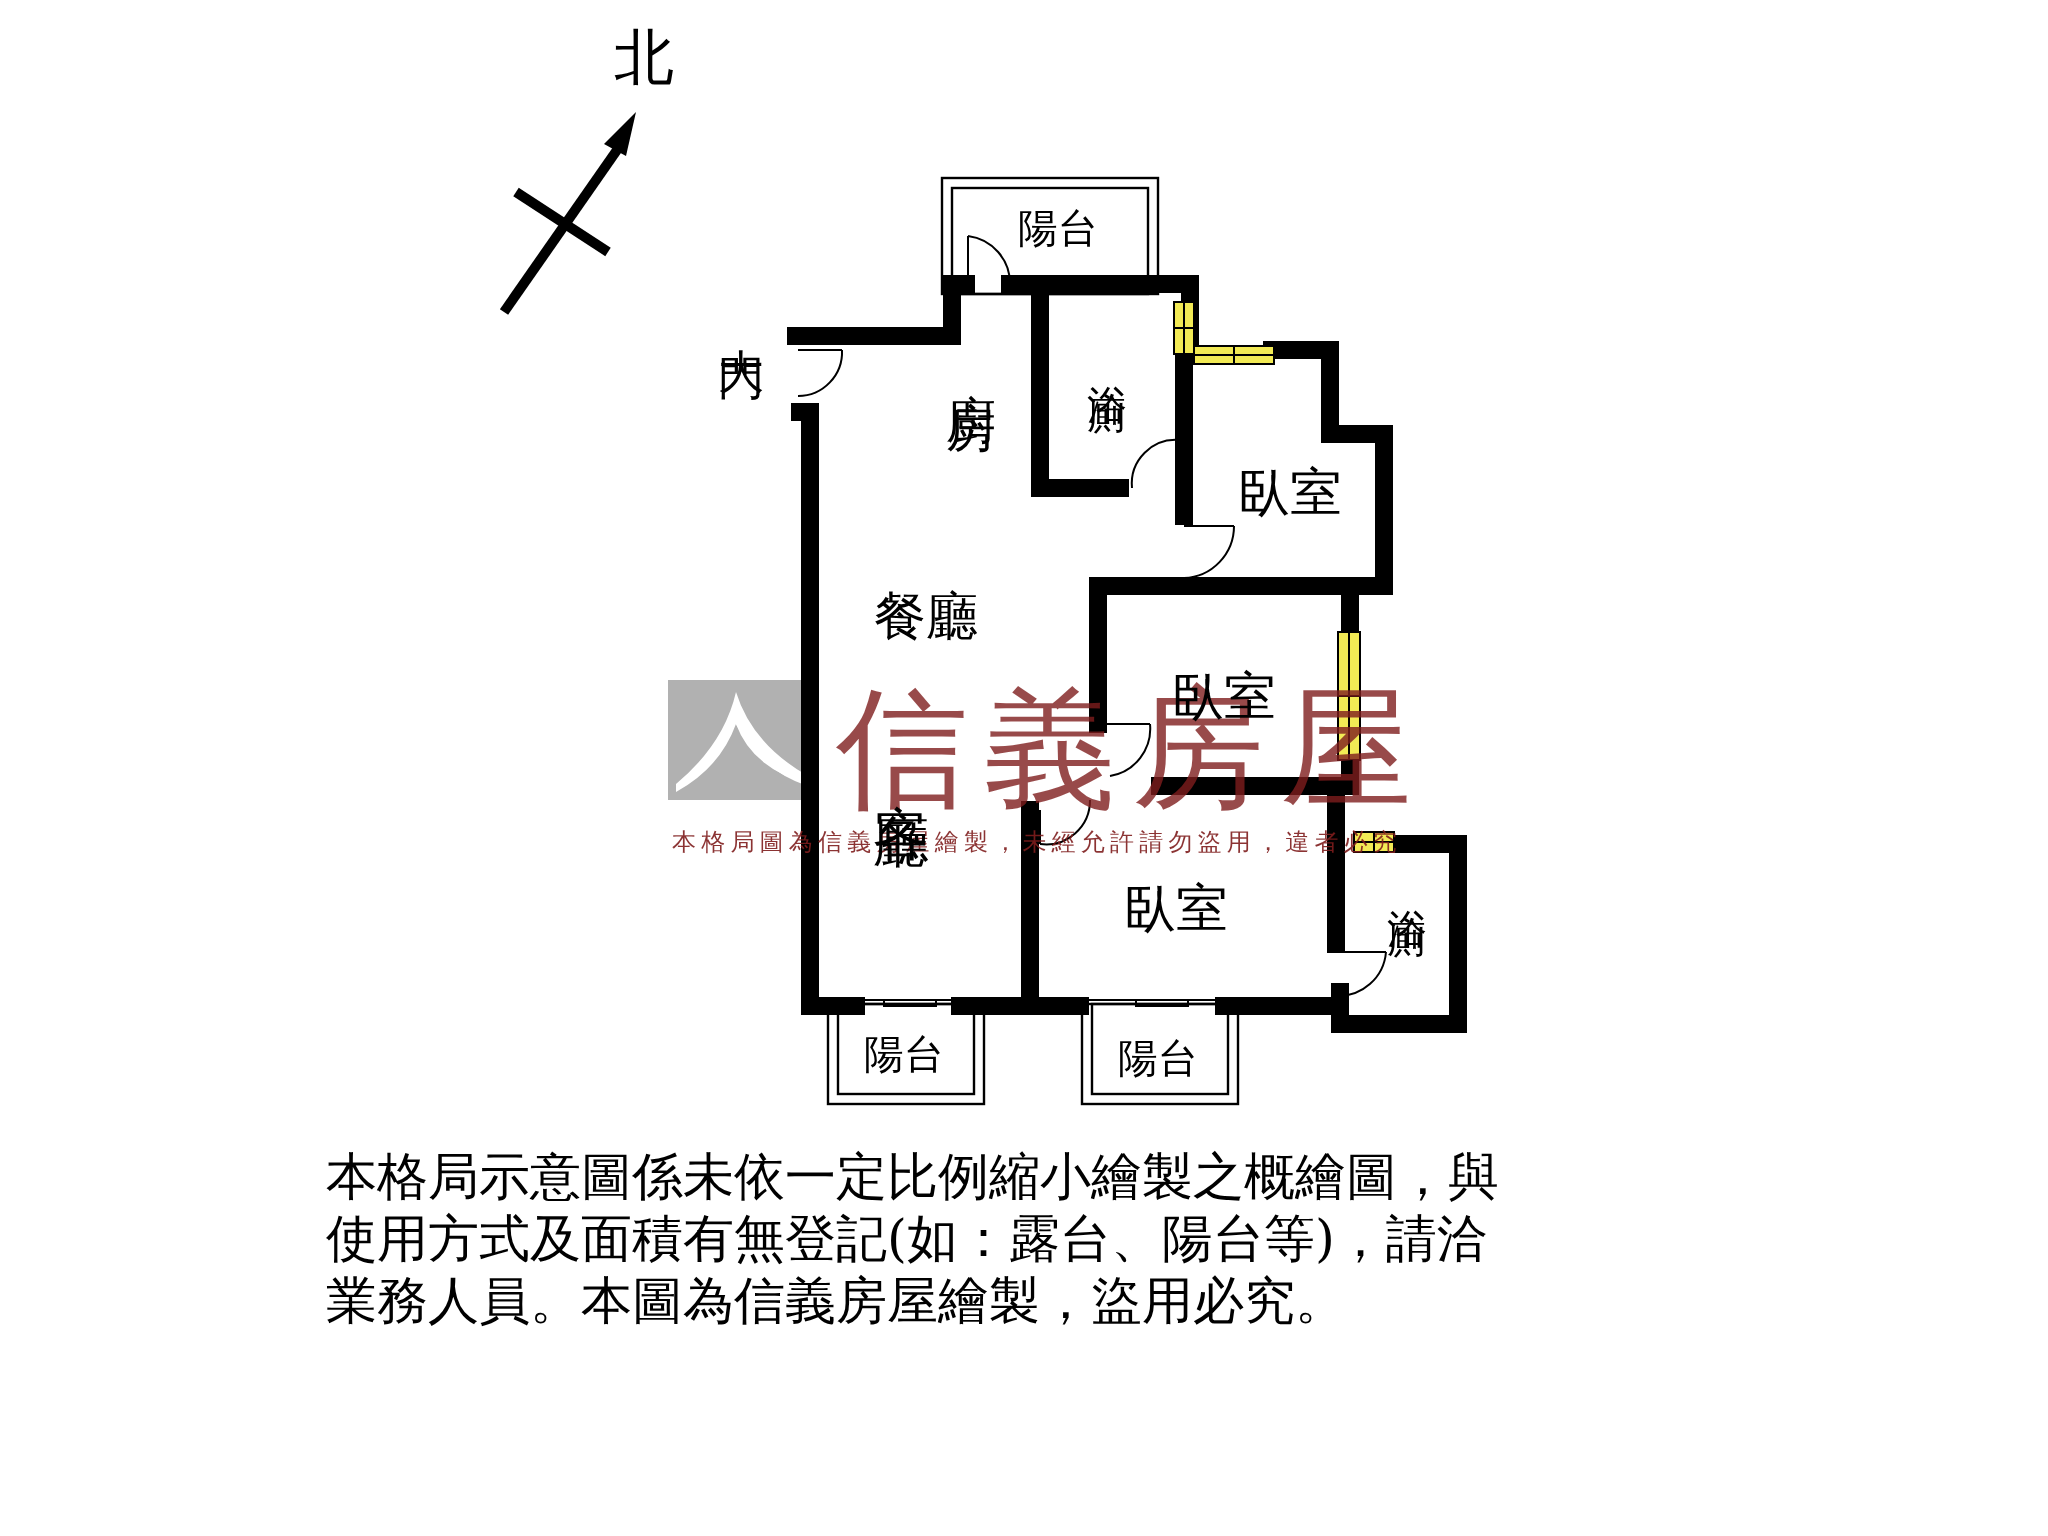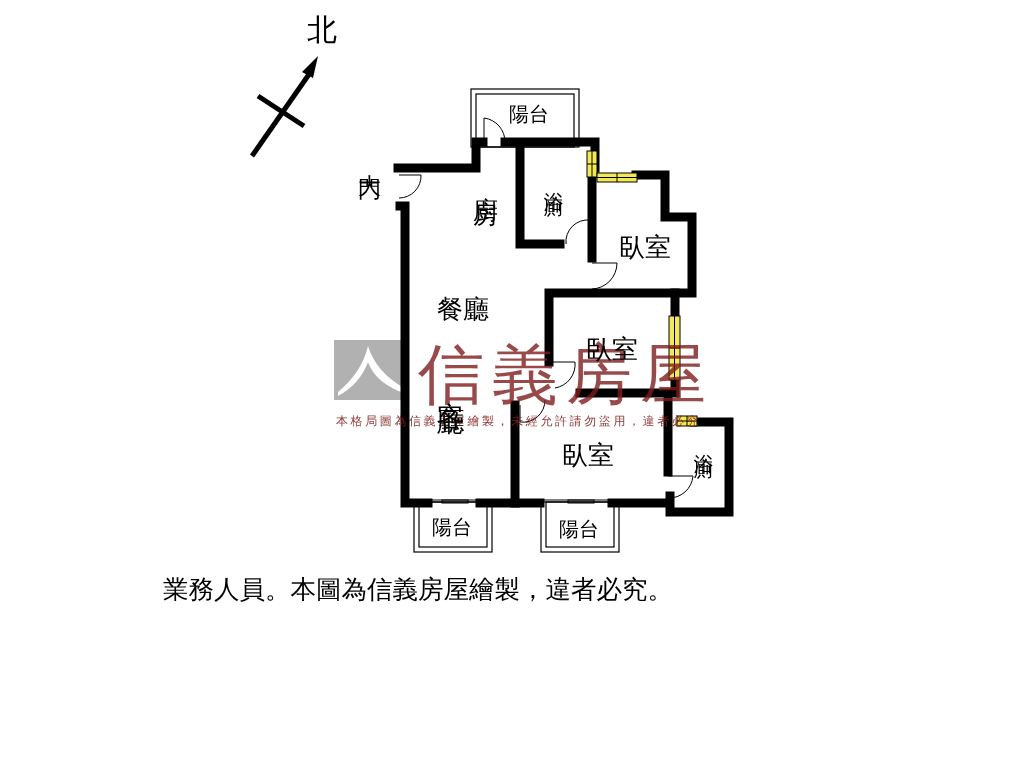--- a/index.html
+++ b/index.html
@@ -117,14 +117,16 @@
 <div class="lbl" style="left:619px; top:234px; font-size:26px;">臥室</div>
 <div class="lbl" style="left:437px; top:296px; font-size:26px;">餐廳</div>
 <div class="lbl" style="left:586px; top:336px; font-size:26px;">臥室</div>
 <div class="lbl vert" style="left:436px; top:379px; font-size:28px;">客廳</div>
 <div class="lbl" style="left:562px; top:442px; font-size:26px;">臥室</div>
 <div class="lbl vert" style="left:694px; top:438px; font-size:20px;">浴廁</div>
 <div class="lbl" style="left:432px; top:517px; font-size:20px;">陽台</div>
 <div class="lbl" style="left:559px; top:519px; font-size:20px;">陽台</div>
 
 <div class="notice">
-  <div>業務人員。本圖為信義房屋繪製，違者必究。</div>
+  <div>本格局示意圖係未依一定比例縮小繪製之概繪圖，與</div>
+  <div>使用方式及面積有無登記(如：露台、陽台等)，請洽</div>
+  <div>業務人員。本圖為信義房屋繪製，盜用必究。</div>
 </div>
 
 </body></html>

